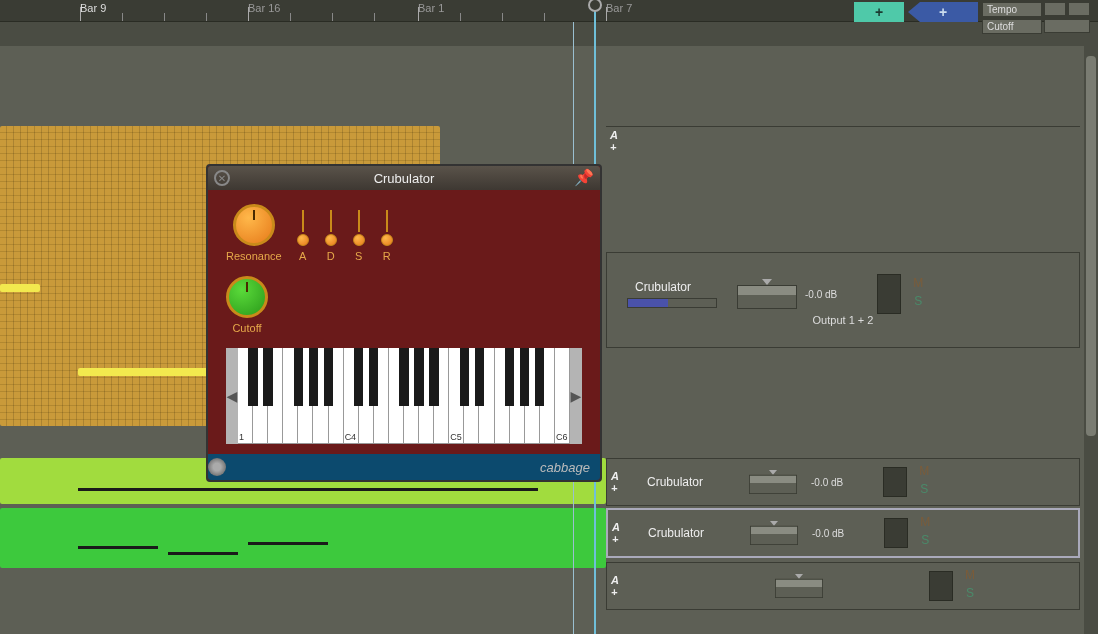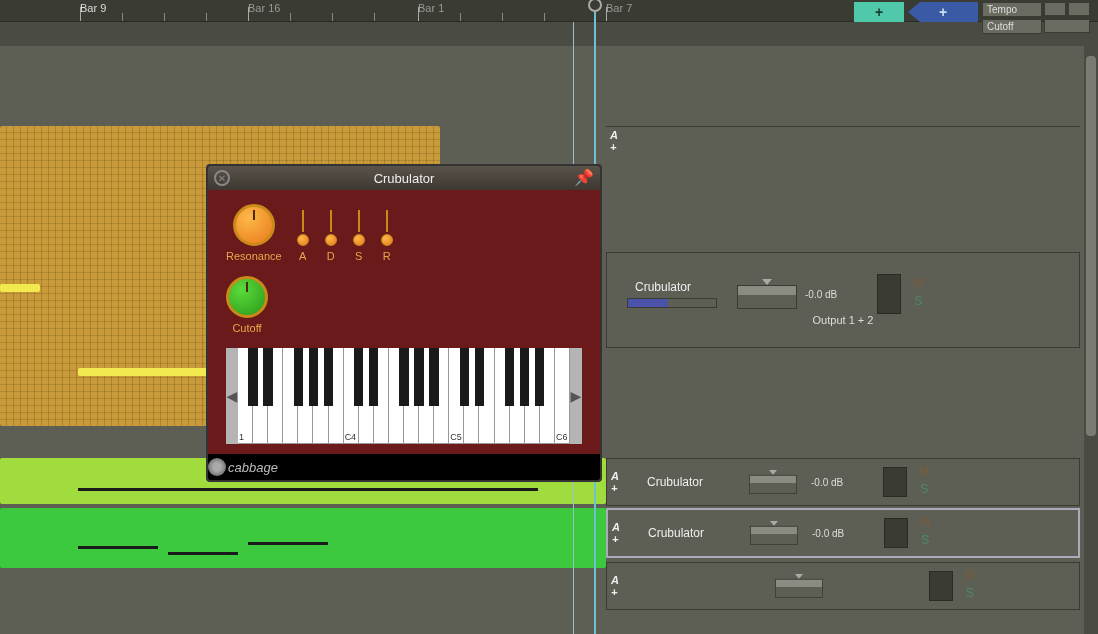--- a/index.html
+++ b/index.html
@@ -72,21 +72,21 @@
 .adsr-label { font-size: 11px; color: #e6a94a; margin-top: 4px; width: 14px; text-align: center; }
 
 
 .keyboard-wrap { background: #fff; height: 96px; display: flex; position: relative; }
 .kb-scroll { width: 12px; background: #b4b4b4; display: flex; align-items: center; justify-content: center; color: #555; font-size: 14px; }
 .keyboard { flex: 1; position: relative; background: #fff; }
 .white-key { position: absolute; top: 0; bottom: 0; border-right: 1px solid #999; border-bottom: 1px solid #999; }
 .black-key { position: absolute; top: 0; height: 58px; background: #1a1a1a; z-index: 2; }
 .key-label { position: absolute; bottom: 2px; font-size: 9px; color: #333; }
 
-.plugin-footer { background: #000000; height: 26px; display: flex; justify-content: flex-start; align-items: center; padding-right: 10px; border-radius: 0 0 3px 3px; }
+.plugin-footer { background: #0c4a6e; height: 26px; display: flex; justify-content: space-between; align-items: center; padding-right: 10px; border-radius: 0 0 3px 3px; }
 .cabbage-logo { color: #bbb; font-size: 13px; font-style: italic; }
 .cabbage-icon { width: 18px; height: 18px; border-radius: 50%; background: radial-gradient(circle, #aaa 30%, #777 70%); display: inline-block; vertical-align: middle; margin-right: 2px; }
 </style>
 </head>
 <body>
 
 <div class="timeline-ruler">
   <div class="ruler-inner">
     <span class="bar-label" style="left:80px">Bar 9</span>
     <span class="bar-label" style="left:248px;color:#999">Bar 16</span>

